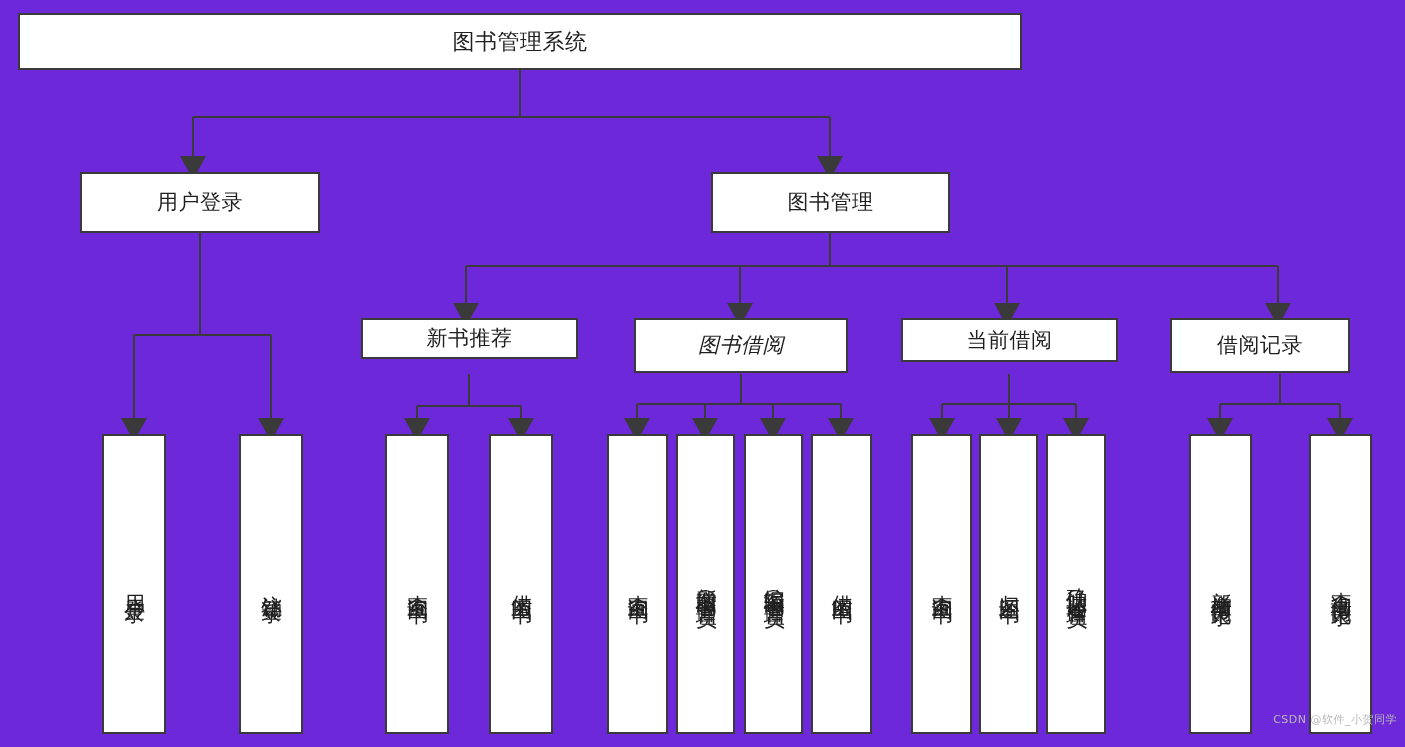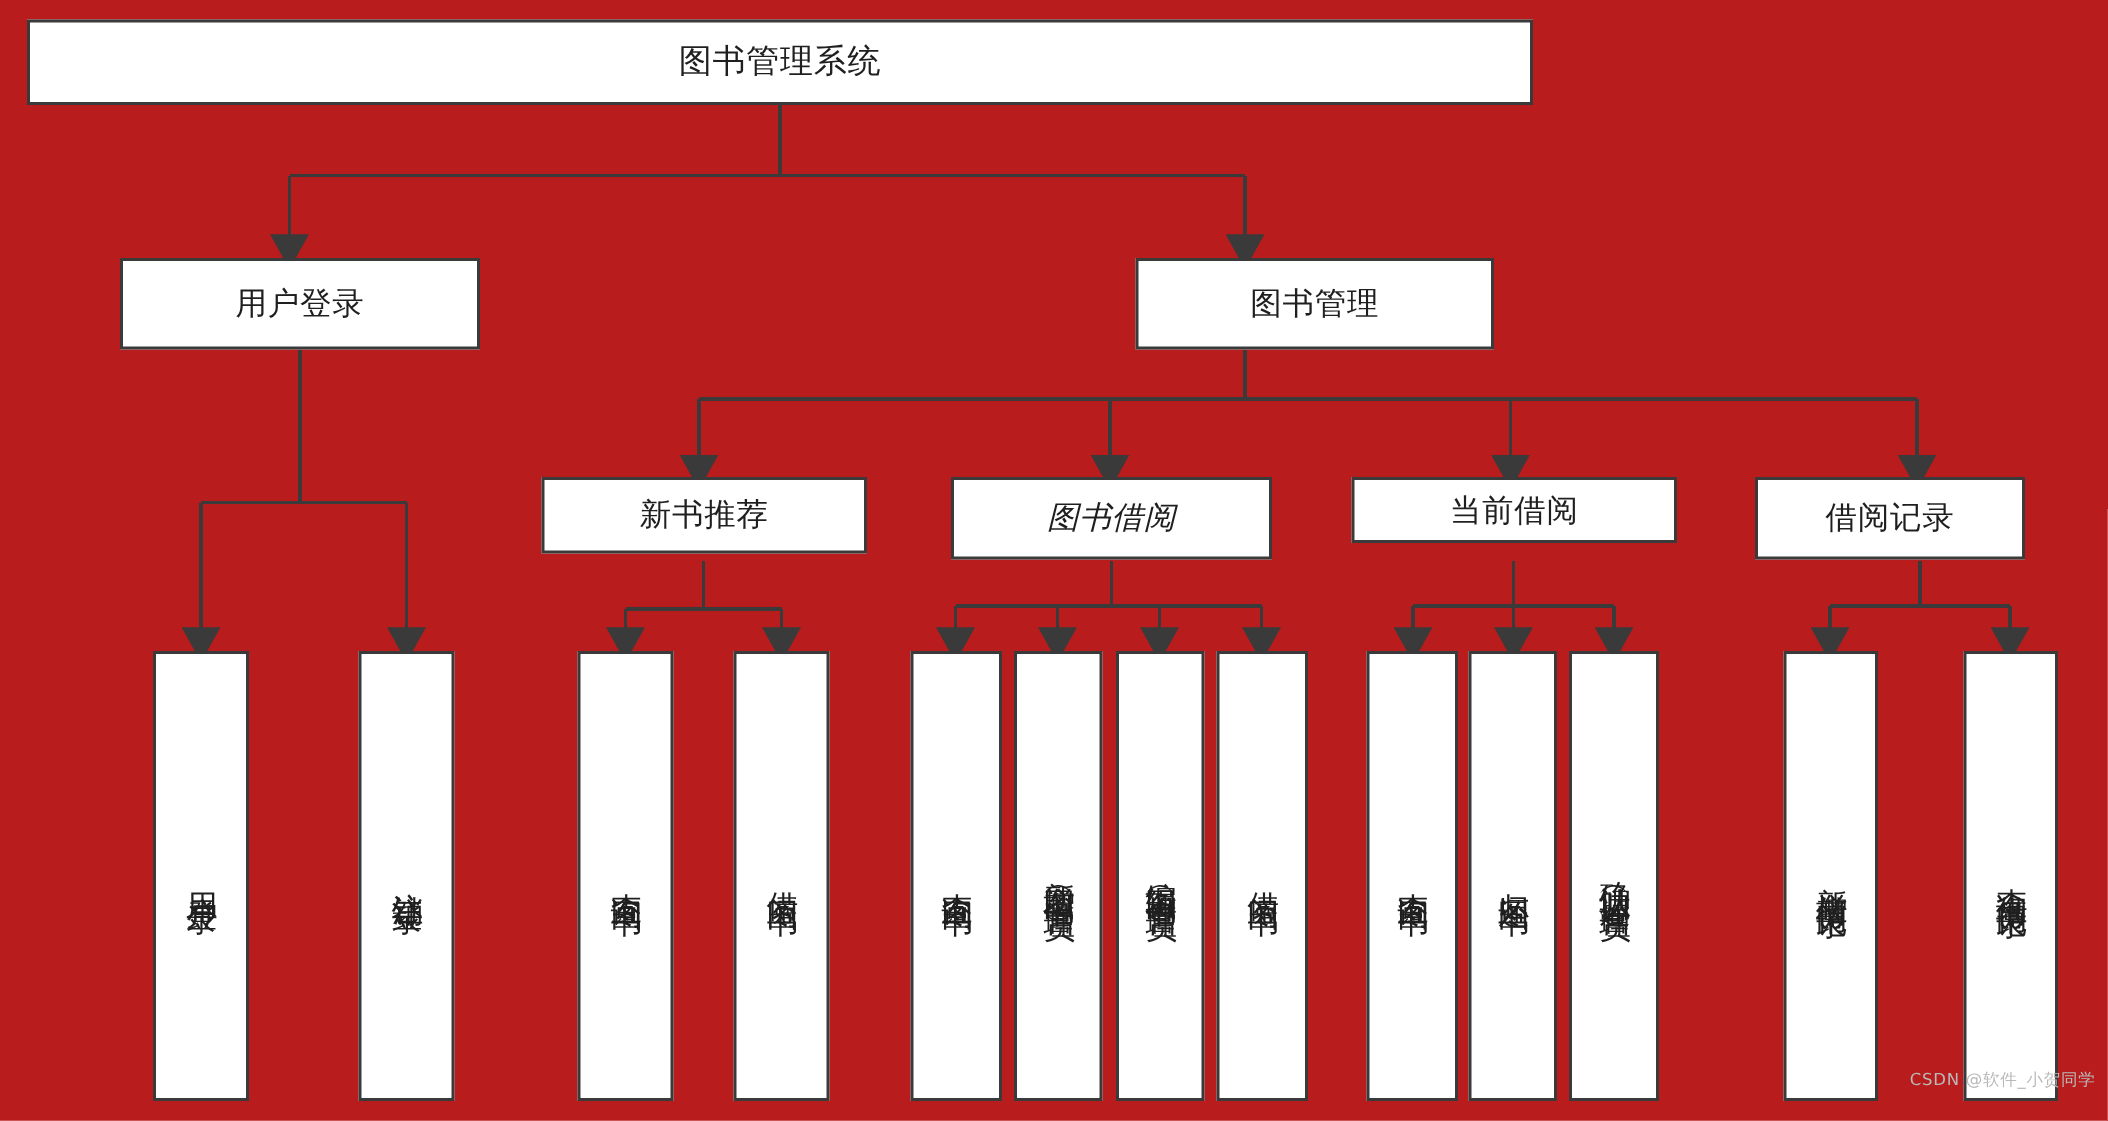--- a/index.html
+++ b/index.html
@@ -7,21 +7,21 @@
   body{
     background:#ffffff;
     font-family:"DejaVu Sans","Liberation Sans",sans-serif;
     color:#2b2b2b;
   }
   #canvas{
     position:relative;
     width:1405px;
     height:747px;
     overflow:hidden;
-    background:#b91c1c;
+    background:#6d28d9;
   }
   #edges{
     position:absolute;
     left:0; top:0;
     width:1405px; height:747px;
     pointer-events:none;
   }
   .node{
     position:absolute;
     box-sizing:border-box;
@@ -126,25 +126,25 @@
   </svg>
 
   <div class="node h root" style="left:18px; top:13px; width:1004px; height:57px;">
     <span class="label">图书管理系统</span>
   </div>
 
   <div class="node h" style="left:80px; top:172px; width:240px; height:61px;">
     <span class="label">用户登录</span>
   </div>
 
-  <div class="node h" style="left:711px; top:172px; width:239px; height:61px;margin-left:46px;">
+  <div class="node h" style="left:711px; top:172px; width:239px; height:61px;">
     <span class="label">图书管理</span>
   </div>
 
-  <div class="node h" style="left:361px; top:318px; width:217px; height:51px;align-items:center;">
+  <div class="node h" style="left:361px; top:318px; width:217px; height:41px;align-items:center;">
     <span class="label">新书推荐</span>
   </div>
 
   <div class="node h" style="left:634px; top:318px; width:214px; height:55px;font-style:italic;">
     <span class="label">图书借阅</span>
   </div>
 
   <div class="node h" style="left:901px; top:318px; width:217px; height:44px;">
     <span class="label">当前借阅</span>
   </div>

